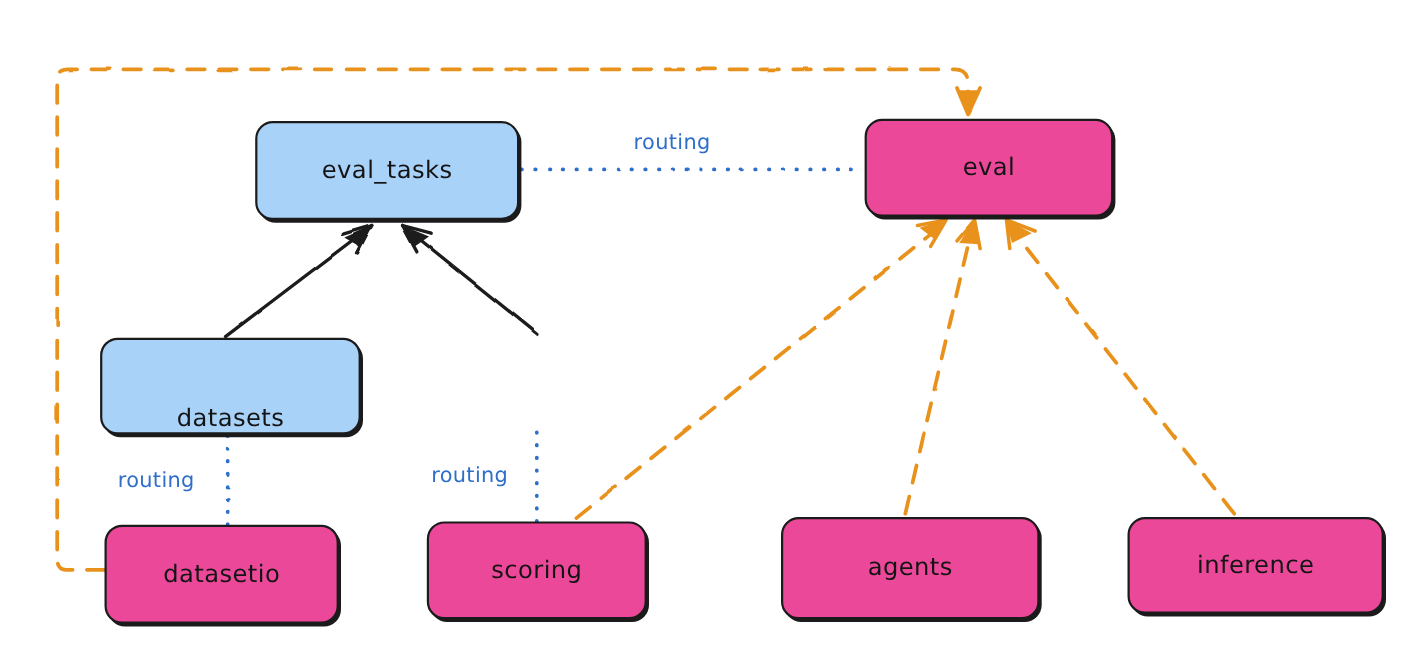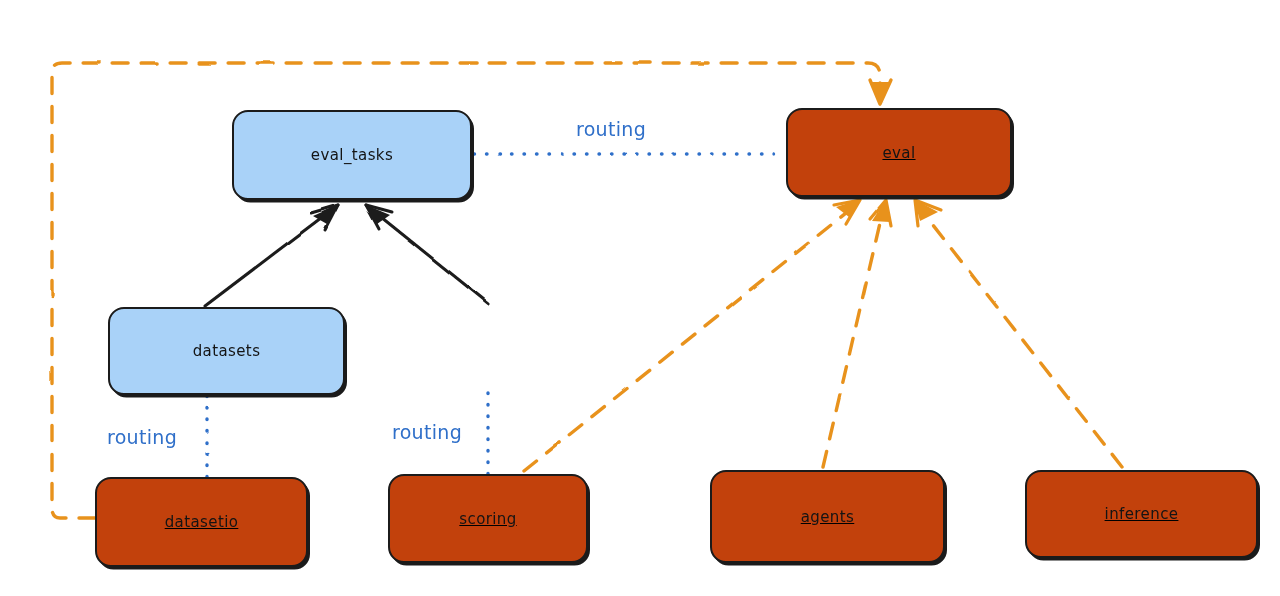--- a/index.html
+++ b/index.html
@@ -32,24 +32,24 @@
     box-sizing: border-box;
     display: flex;
     align-items: center;
     justify-content: center;
     border-radius: 16px;
     border: 2.6px solid #1b1b1b;
     box-shadow: 2.5px 3px 0 -0.5px #1b1b1b;
     user-select: none;
   }
   .node.blue  { background: #a9d2f8; }
-  .node.green { background: #c2410c; text-decoration: underline; }
+  .node.green { background: #ec4899; }
   .node-label {
     font-family: "DejaVu Sans", sans-serif;
-    font-size: 15px;
+    font-size: 22px;
     letter-spacing: 0.4px;
     color: #141414;
     white-space: nowrap;
     pointer-events: none;
   }
   .edge-label {
     position: absolute;
     font-family: "DejaVu Sans", sans-serif;
     font-size: 19px;
     color: #2f6fc9;
@@ -123,21 +123,21 @@
 
     </g>
   </svg>
 
   <div class="node blue" style="left: 232px; top: 110px; width: 240px; height: 90px;">
     <span class="node-label">eval_tasks</span>
   </div>
   <div class="node green" style="left: 786px; top: 108px; width: 226px; height: 89px;">
     <span class="node-label">eval</span>
   </div>
-  <div class="node blue" style="left: 108px; top: 307px; width: 237px; height: 88px;">
+  <div class="node blue" style="left: 91px; top: 307px; width: 237px; height: 88px; align-items: flex-end;">
     <span class="node-label">datasets</span>
   </div>
   <div class="node green" style="left: 388px; top: 474px; width: 200px; height: 89px;">
     <span class="node-label">scoring</span>
   </div>
   <div class="node green" style="left: 95px; top: 477px; width: 213px; height: 90px;">
     <span class="node-label">datasetio</span>
   </div>
   <div class="node green" style="left: 1025px; top: 470px; width: 233px; height: 88px;">
     <span class="node-label">inference</span>

